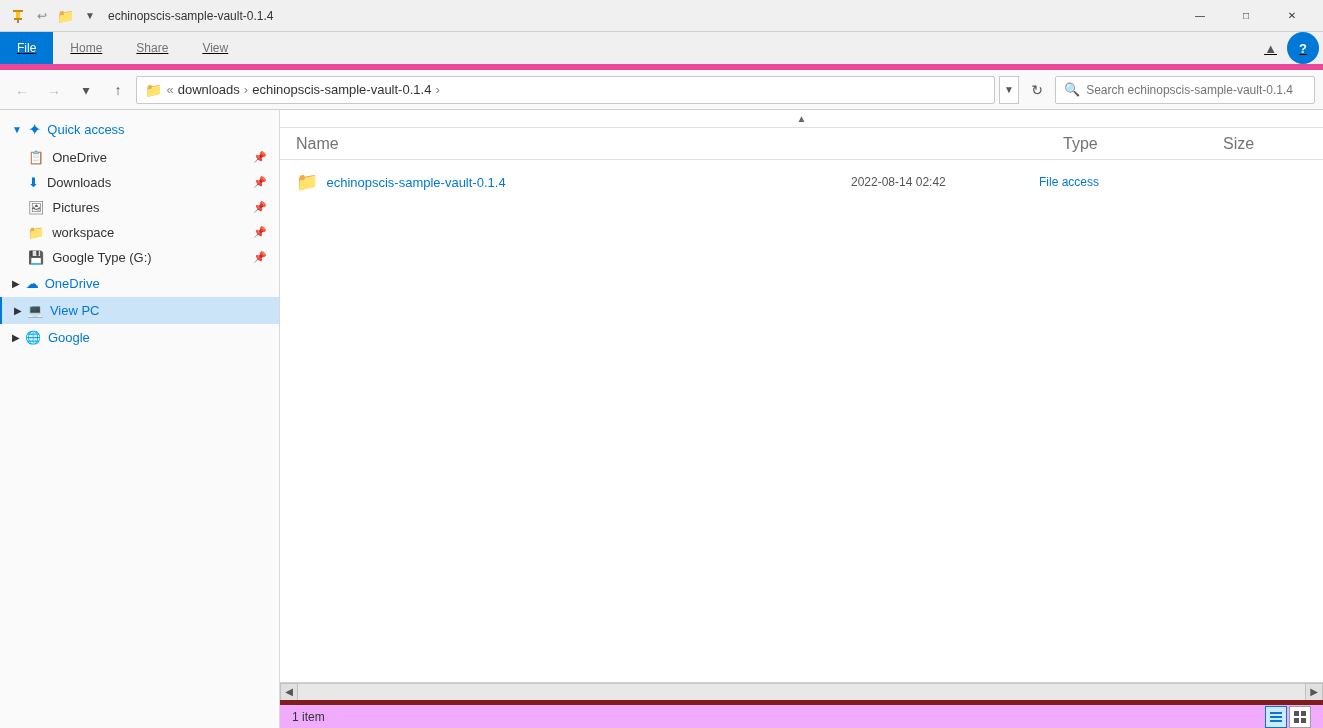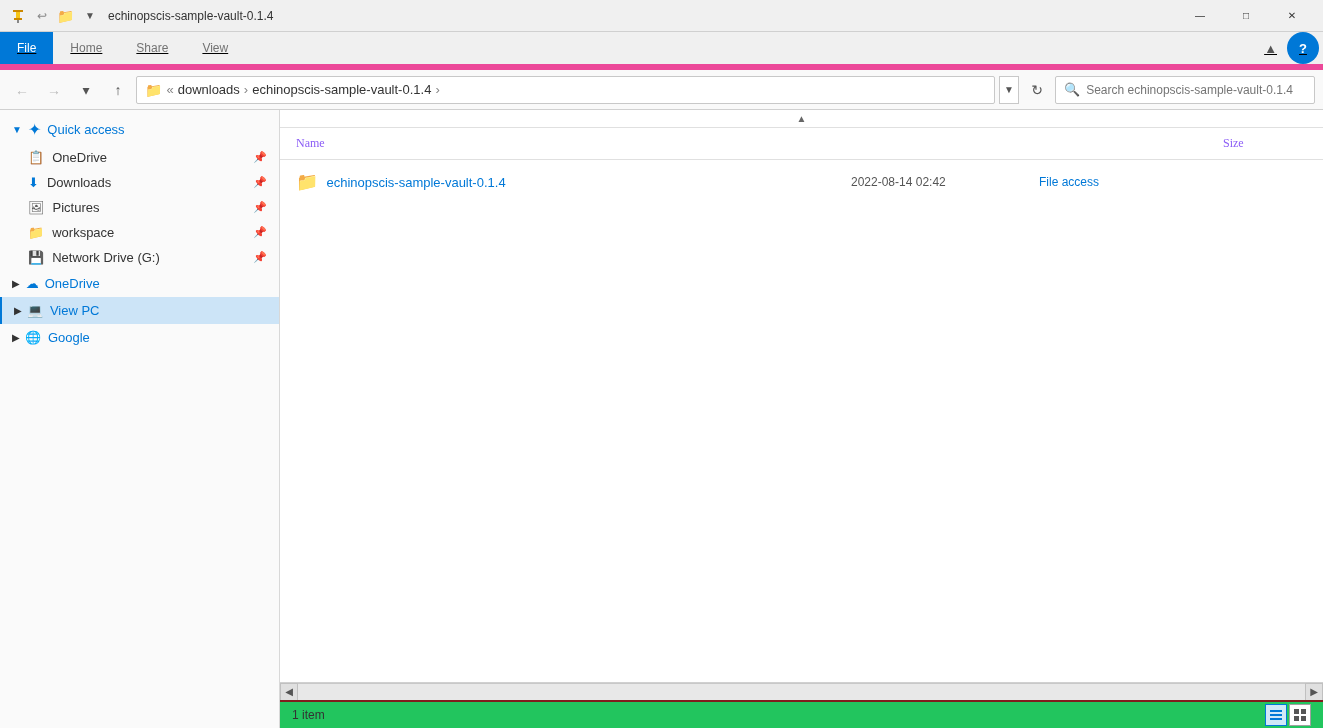--- a/index.html
+++ b/index.html
@@ -248,28 +248,27 @@
     .col-headers {
       display: flex;
       align-items: center;
       height: 32px;
       border-bottom: 1px solid #e0e0e0;
       background: white;
       padding: 0 8px;
       flex-shrink: 0;
     }
     .col-header {
-      font-size: 12px;
-      color: #8b5cf6;
+      font-size: 16px;
+      color: #737373;
       cursor: pointer;
       padding: 0 8px;
       height: 100%;
       display: flex;
       align-items: center;
-      font-family: Liberation Serif, serif;
     }
     .col-name { flex: 1; min-width: 200px; }
     .col-date { width: 180px; }
     .col-type { width: 160px; }
     .col-size { width: 100px; }
     .sort-up {
       display: flex;
       justify-content: center;
       align-items: center;
       height: 18px;
@@ -295,22 +294,22 @@
     }
     .file-icon { font-size: 18px; color: #e6a817; }
     .file-name { flex: 1; min-width: 200px; color: #0078d7; font-size: 13px; }
     .file-date { width: 180px; color: #555; font-size: 12px; }
     .file-type { width: 160px; color: #0078d7; font-size: 12px; }
     .file-size { width: 100px; color: #555; font-size: 12px; }
 
     
     .status-bar {
       height: 28px;
-      background: #22c55e;
-      border-top: 2px solid #7f1d1d;
+      background: #f0abfc;
+      border-top: 5px solid #7f1d1d;
       display: flex;
       align-items: center;
       padding: 0 12px;
       font-size: 12px;
       color: #333;
       flex-shrink: 0;
     }
     .status-count { flex: 1; }
     .view-buttons {
       display: flex;
@@ -454,21 +453,21 @@
       <span>Pictures</span>
       <span class="pin-icon">📌</span>
     </div>
     <div class="sidebar-item">
       <span style="color:#e6a817;">📁</span>
       <span>workspace</span>
       <span class="pin-icon">📌</span>
     </div>
     <div class="sidebar-item">
       <span class="sidebar-gdrive-icon">💾</span>
-      <span>Network Drive (G:)</span>
+      <span>Google Type (G:)</span>
       <span class="pin-icon">📌</span>
     </div>
 
     <div class="sidebar-section-header">
       <span style="font-size:10px; color:#333;">▶</span>
       <span class="sidebar-onedrive-icon">☁</span>
       <span>OneDrive</span>
     </div>
 
     <div class="sidebar-section-header selected" style="background:#cce4f7; border-left:2px solid #0078d7;">
@@ -484,20 +483,21 @@
     </div>
 
   </div>
 
   <div class="content-area">
 
     <div class="sort-up">▲</div>
 
     <div class="col-headers">
       <div class="col-header col-name">Name</div>
+      <div class="col-header col-type">Type</div>
       <div class="col-header col-size">Size</div>
     </div>
 
     <div class="file-list">
       <div class="file-row">
         <span class="file-icon">📁</span>
         <span class="file-name">echinopscis-sample-vault-0.1.4</span>
         <span class="file-date">2022-08-14 02:42</span>
         <span class="file-type">File access</span>
         <span class="file-size"></span>

